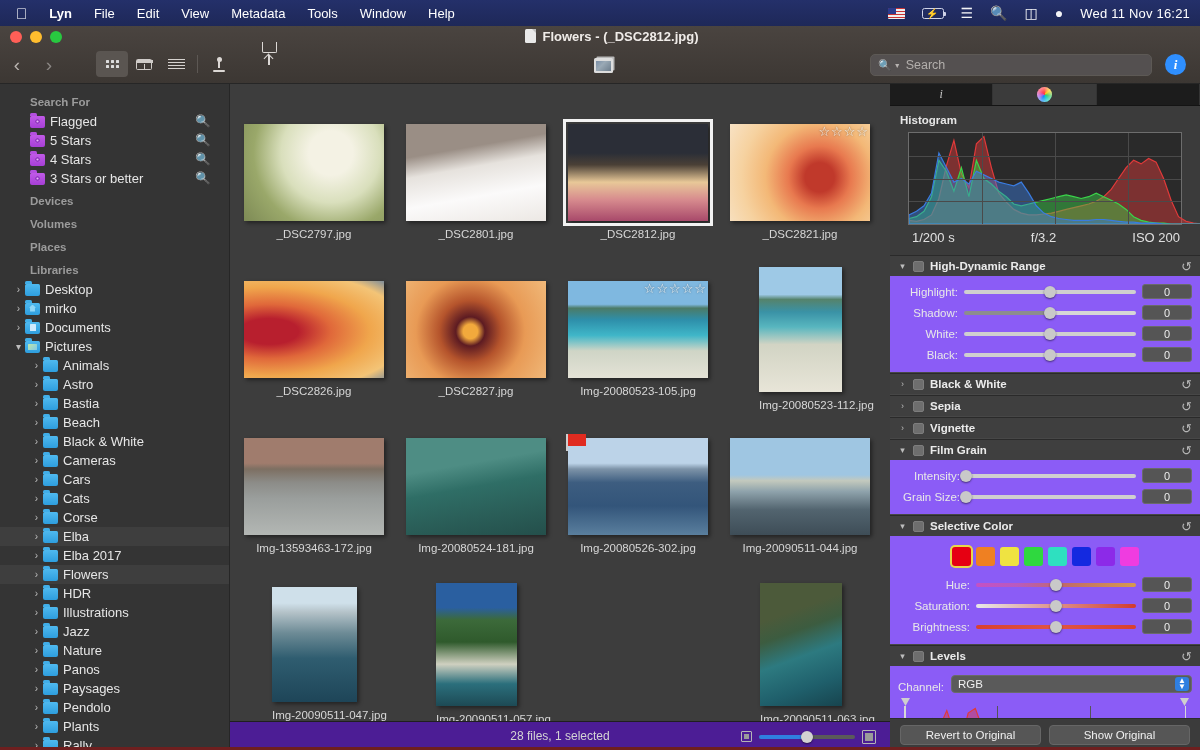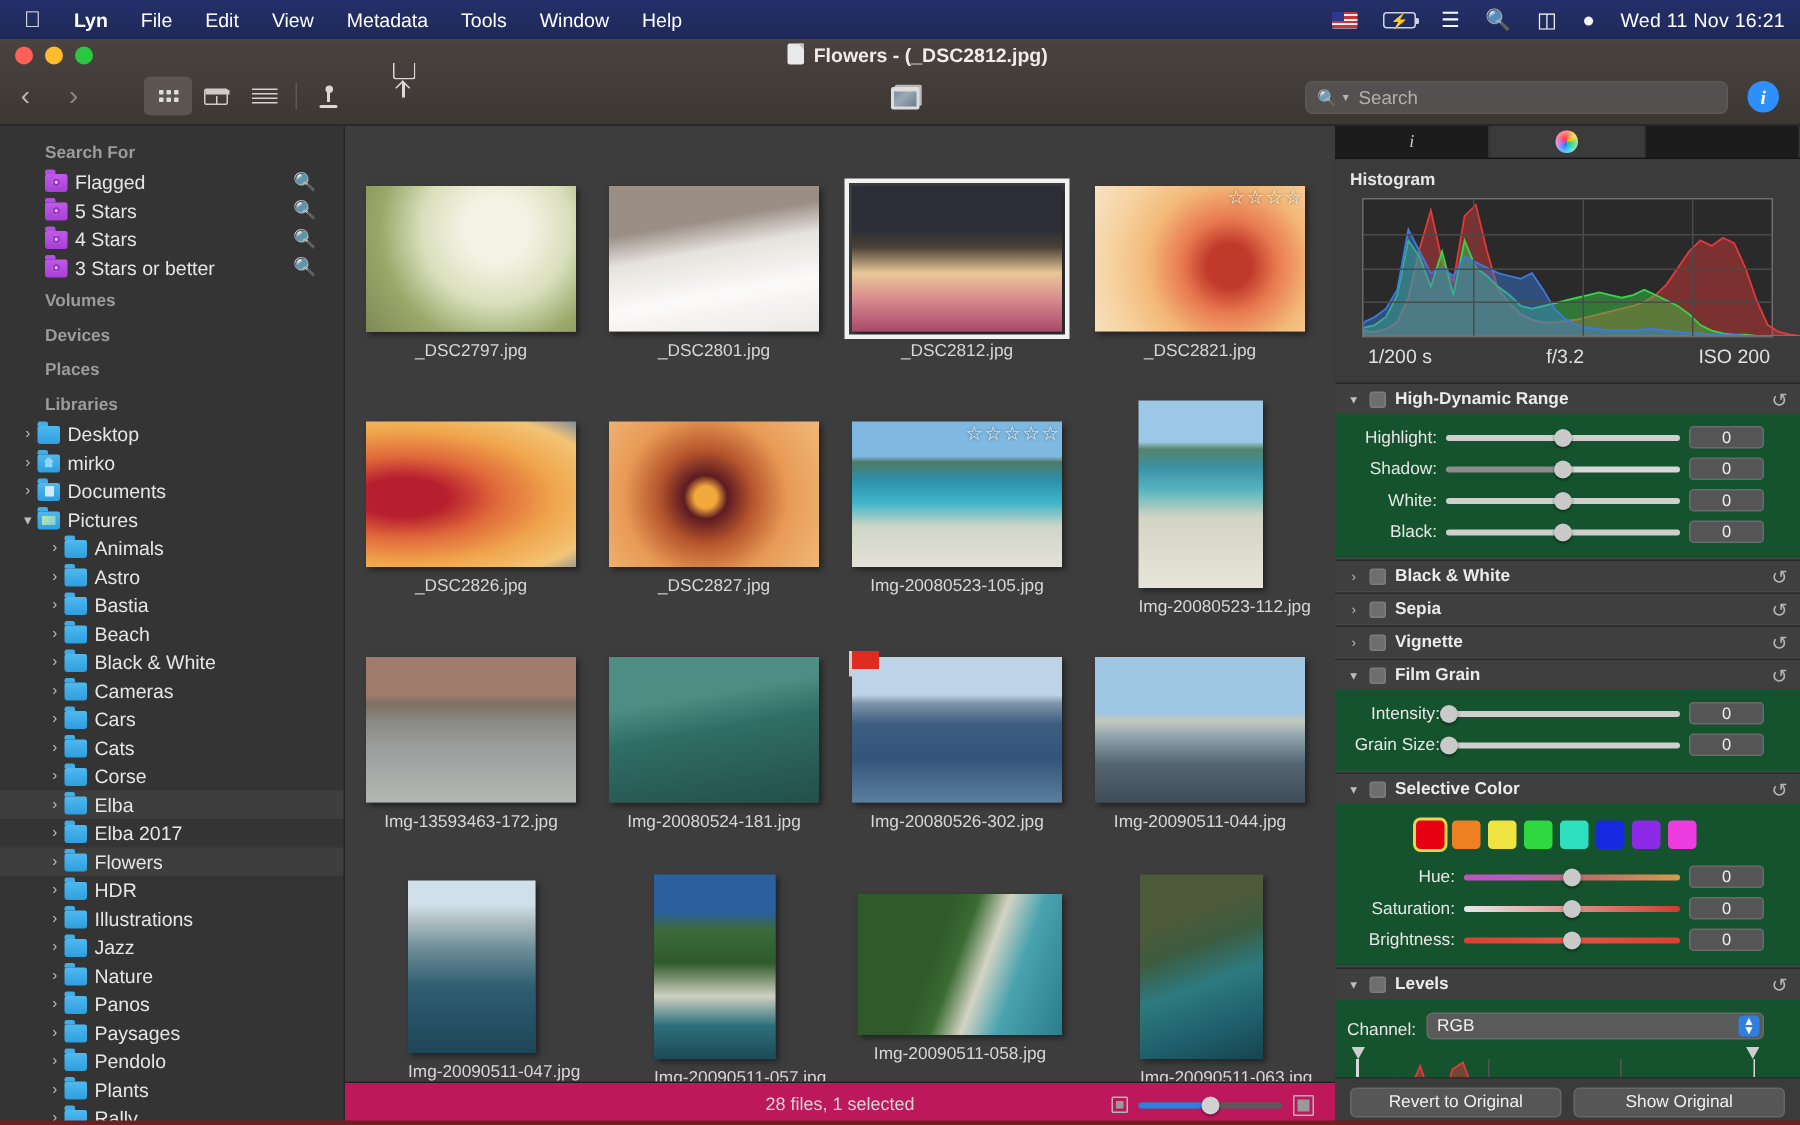--- a/index.html
+++ b/index.html
@@ -134,21 +134,21 @@
   .thumb.sel{ outline:3px solid #f2f2f2; outline-offset:2px; }
   .cap{ position:absolute; width:100%; text-align:center; font-size:11.5px; color:#d7d7d7;
         white-space:nowrap; }
   .stars{ position:absolute; display:flex; gap:1px; }
   .star{ font-size:13px; color:rgba(255,255,255,.92); line-height:13px;
          text-shadow:0 0 2px rgba(0,0,0,.65);}
   .flagmark{ position:absolute; width:18px;height:12px; background:#e02b20; }
   .flagpole{ position:absolute; width:2px;height:17px; background:#cfcfcf; }
 
   .statusbar{ position:absolute; bottom:0; left:0; width:660px; height:29px;
-     background:#be185d; border-top:1px solid #1f1f1f; display:flex;
+     background:#4c1d95; border-top:1px solid #1f1f1f; display:flex;
      align-items:center; justify-content:center; font-size:12px; color:#d4d4d4;}
   .zoomctl{ position:absolute; right:14px; top:0; height:29px; display:flex;
      align-items:center; gap:7px; }
   .ph-sm{ width:11px;height:11px;border:1.2px solid #b5b5b5;border-radius:1px;position:relative;}
   .ph-lg{ width:14px;height:14px;border:1.2px solid #b5b5b5;border-radius:1px;position:relative;}
   .ph-sm:after,.ph-lg:after{content:"";position:absolute;left:2px;top:2px;right:2px;bottom:2px;
      background:#9a9a9a;}
   .zslider{ width:96px; height:4px; border-radius:2px; background:#5a5a5a; position:relative;}
   .zslider .fill{position:absolute;left:0;top:0;height:4px;width:48%;background:#2f7fe0;border-radius:2px;}
   .zslider .knob{position:absolute;left:44%;top:-4px;width:12px;height:12px;border-radius:50%;
@@ -177,21 +177,21 @@
      padding:5px 10px 6px 12px; }
 
   .sect{ border-top:1px solid #2a2a2a; border-bottom:1px solid #474747; }
   .sect-head{ height:20px; display:flex; align-items:center; gap:6px; padding:0 8px;
      background:#3f3f3f; position:relative; }
   .sect-head .tri{ font-size:9px; color:#bdbdbd; width:9px; text-align:center;}
   .chk{ width:11px;height:11px;border-radius:2px;background:#6e6e6e;border:1px solid #7d7d7d;}
   .sect-title{ font-size:11.5px; font-weight:bold; color:#ebebeb; }
   .revert{ position:absolute; right:8px; top:3px; font-size:13px; color:#b5b5b5;
      transform:scaleX(-1); }
-  .sect-body{ padding:5px 24px 7px 8px; background:#14532d; }
+  .sect-body{ padding:5px 8px 7px 8px; background:#8b5cf6; }
 
   .srow{ display:flex; align-items:center; height:21px; gap:6px; }
   .slabel{ font-size:11.5px; color:#e8e8e8; text-align:right; flex:0 0 auto; }
   .track{ flex:1; height:4px; border-radius:2px; background:#cfcfcf; position:relative; }
   .track .knob{ position:absolute; top:-4px; width:12px;height:12px;border-radius:50%;
      background:#c9c9c9; box-shadow:0 1px 2px rgba(0,0,0,.5); }
   .track.grayhalf{ background:linear-gradient(90deg,#8d8d8d 0 50%,#d6d6d6 50% 100%); }
   .track.hue{ background:linear-gradient(90deg,#c451c4,#b95abf 25%,#c06a6a 55%,#d79a4e); }
   .track.sat{ background:linear-gradient(90deg,#e8e8e8,#d23b2e); }
   .track.bri{ background:linear-gradient(90deg,#d94030,#e05545 50%,#d94030); }
@@ -337,22 +337,22 @@
           <div class="sb-row">
             <span class="f-ico f-purple"></span>
             <span class="sb-label">4 Stars</span>
             <span class="magsm">🔍</span>
           </div>
           <div class="sb-row">
             <span class="f-ico f-purple"></span>
             <span class="sb-label">3 Stars or better</span>
             <span class="magsm">🔍</span>
           </div>
+          <div class="sb-head">Devices</div>
           <div class="sb-head">Volumes</div>
-          <div class="sb-head">Devices</div>
           <div class="sb-head">Places</div>
           <div class="sb-head">Libraries</div>
           <div class="sb-row ind1">
             <span class="disc">›</span>
             <span class="f-ico f-blue"></span>
             <span class="sb-label">Desktop</span>
           </div>
           <div class="sb-row ind1">
             <span class="disc">›</span>
             <span class="f-ico f-blue home"></span>
@@ -543,24 +543,20 @@
               <div class="thumb" style="position: relative; width: 140px; height: 97px; background: linear-gradient(rgb(159, 198, 226) 0px, rgb(159, 198, 226) 38%, rgb(195, 201, 189) 44%, rgb(143, 163, 172) 55%, rgb(82, 100, 111) 74%, rgb(62, 77, 87) 100%) 0% 0% / cover;"></div>
               <div class="cap" style="top: 104px;">Img-20090511-044.jpg</div>
             </div>
             <div class="cell" style="left: 42px; top: 503px; width: 85px;">
               <div class="thumb" style="position: relative; width: 85px; height: 115px; background: linear-gradient(rgb(207, 224, 234) 0px, rgb(207, 224, 234) 14%, rgb(180, 194, 200) 22%, rgb(109, 139, 150) 40%, rgb(47, 93, 112) 62%, rgb(30, 69, 88) 100%) 0% 0% / cover;"></div>
               <div class="cap" style="top: 122px;">Img-20090511-047.jpg</div>
             </div>
             <div class="cell" style="left: 206px; top: 499px; width: 81px;">
               <div class="thumb" style="position: relative; width: 81px; height: 123px; background: linear-gradient(rgb(42, 95, 160) 0px, rgb(42, 95, 160) 20%, rgb(60, 106, 58) 30%, rgb(47, 90, 44) 48%, rgb(207, 208, 192) 66%, rgb(43, 111, 124) 82%, rgb(29, 74, 85) 100%) 0% 0% / cover;"></div>
               <div class="cap" style="top: 130px;">Img-20090511-057.jpg</div>
-            </div>
-            <div class="cell" style="left: 342px; top: 512px; width: 136px;">
-              <div class="thumb" style="position: relative; width: 136px; height: 94px; background: linear-gradient(110deg, rgb(47, 90, 42) 0px, rgb(47, 90, 42) 38%, rgb(59, 108, 51) 48%, rgb(211, 212, 196) 60%, rgb(73, 163, 174) 74%, rgb(43, 125, 140) 100%) 0% 0% / cover;"></div>
-              <div class="cap" style="top: 101px;">Img-20090511-058.jpg</div>
             </div>
             <div class="cell" style="left: 530px; top: 499px; width: 82px;">
               <div class="thumb" style="position: relative; width: 82px; height: 123px; background: linear-gradient(160deg, rgb(76, 90, 58) 0px, rgb(76, 90, 58) 26%, rgb(60, 92, 64) 40%, rgb(45, 122, 128) 58%, rgb(31, 95, 107) 80%, rgb(23, 68, 78) 100%) 0% 0% / cover;"></div>
               <div class="cap" style="top: 130px;">Img-20090511-063.jpg</div>
             </div>
           </div>
         <div class="statusbar">
           <span>28 files, 1 selected</span>
           <div class="zoomctl">
             <span class="ph-sm"></span>

